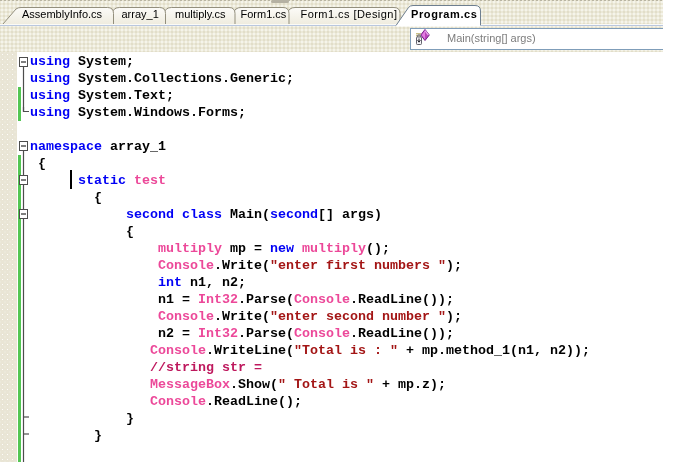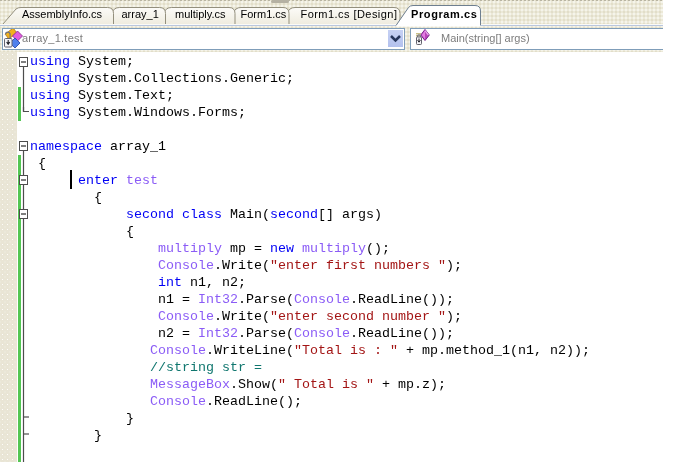--- a/index.html
+++ b/index.html
@@ -19,25 +19,25 @@
 #combo1{left:2px;width:401px;}
 #combo2{left:410px;width:292px;}
 .combotext{position:absolute;top:3px;font-size:11px;color:#7d7d7d;white-space:pre;}
 #dropbtn{position:absolute;right:1px;top:0.5px;width:15px;height:17.5px;
   background:linear-gradient(#c6d1f4,#b3c1ee);}
 #editor{position:absolute;left:0;top:52px;width:698px;height:410px;background:#fff;}
 #indmargin{position:absolute;left:0;top:0;width:17px;height:410px;}
 .greenbar{position:absolute;left:17.5px;width:3.5px;background:#53c653;}
 #code{position:absolute;left:30px;top:0.5px;margin:0;
   font-family:"Liberation Mono",monospace;font-size:13.333px;line-height:17px;
-  font-weight:normal;color:#000;}
+  font-weight:bold;color:#000;}
 #code .k{color:#0000f5;}
-#code .t{color:#8b5cf6;}
+#code .t{color:#ec4899;}
 #code .s{color:#a31515;}
-#code .c{color:#0f766e;}
+#code .c{color:#be185d;}
 #caret{position:absolute;left:70px;top:118px;width:2px;height:19px;background:#000;}
 </style>
 </head>
 <body>
 <div id="app">
 
   <svg id="tabs" width="698" height="27">
     <defs>
       <linearGradient id="tg" x1="0" y1="0" x2="0" y2="1">
         <stop offset="0" stop-color="#fcfbf8"></stop>
@@ -65,47 +65,31 @@
       <text x="22" y="17.7">AssemblyInfo.cs</text>
       <text x="121.5" y="17.7">array_1</text>
       <text x="175" y="17.7">multiply.cs</text>
       <text x="240.5" y="17.7">Form1.cs</text>
       <text x="300.5" y="17.7" letter-spacing="0.45">Form1.cs [Design]</text>
       <text x="411" y="18.4" font-weight="bold" letter-spacing="0.6">Program.cs</text>
     </g>
   </svg>
 
   <div id="comborow">
-    <div class="combo" id="combo1">
-      <svg width="26" height="20" style="position:absolute;left:1px;top:0px">
-        <rect x="2" y="1.5" width="10" height="6" rx="0.5" transform="rotate(-38 7 4.5)" fill="#f2b21c" stroke="#b9821a" stroke-width="0.9"></rect>
-        <path d="M 13.5 2 L 18.5 7 L 13.5 12 L 8.5 7 Z" fill="#e05ce0" stroke="#90308f" stroke-width="0.9"></path>
-        <path d="M 11 9 L 16 14 L 11 19 L 6 14 Z" fill="#4f80ec" stroke="#2a4cae" stroke-width="0.9"></path>
-        <path d="M 1.5 5.5 Q 1.5 3.2 3.8 3.2 Q 6.1 3.2 6.1 5.5 L 6.1 10" fill="none" stroke="#75757f" stroke-width="1.2"></path>
-        <rect x="0.5" y="9.5" width="7.5" height="8.5" rx="1" fill="#f4f4f7" stroke="#63636e" stroke-width="1"></rect>
-        <path d="M 4.2 11 L 4.2 14 M 2.6 13 L 4.2 15.2 L 5.8 13" fill="none" stroke="#26262e" stroke-width="1.1"></path>
-      </svg>
-      <div class="combotext" style="left:19px;letter-spacing:0.25px;">array_1.test</div>
-      <div id="dropbtn">
-        <svg width="15" height="18">
-          <path d="M 3 6 L 7.5 10.5 L 12 6" fill="none" stroke="#25355c" stroke-width="2.5"></path>
-        </svg>
-      </div>
-    </div>
     <div class="combo" id="combo2">
       <svg width="26" height="19" style="position:absolute;left:3.5px;top:0px">
         <path d="M 10 0.5 L 14.3 6 L 10 11.5 L 5.7 6 Z" fill="#b944b9" stroke="#731f8a" stroke-width="1"></path>
         <path d="M 10 1.6 L 6.8 6 L 10 10.4 Z" fill="#e07ce0"></path>
         <path d="M 10 1.6 L 13.4 6" stroke="#eba8eb" stroke-width="1.3"></path>
         <path d="M 1 4.8 L 6 4.8 M 1 6.8 L 5 6.8" stroke="#b3a455" stroke-width="1"></path>
         <path d="M 2.5 8 Q 2.5 5.8 4 5.8 Q 5.5 5.8 5.5 8" fill="none" stroke="#75757f" stroke-width="1.1"></path>
         <rect x="1.5" y="8" width="5" height="7.5" rx="0.8" fill="#f4f4f7" stroke="#63636e" stroke-width="1"></rect>
         <path d="M 4 9.5 L 4 12 M 2.6 11.2 L 4 13.2 L 5.4 11.2" fill="none" stroke="#26262e" stroke-width="1"></path>
       </svg>
-      <div class="combotext" style="left:30px;">Main(string[] args)</div>
+      <div class="combotext" style="left:36px;">Main(string[] args)</div>
     </div>
   </div>
 
   <div id="editor">
     <div id="indmargin" class="dither"></div>
     <div class="greenbar" style="top:35px;height:34px;"></div>
     <div class="greenbar" style="top:103px;height:307px;"></div>
     <svg width="32" height="410" style="position:absolute;left:0;top:0">
       <g stroke="#4d4d4d" stroke-width="1.2" fill="none">
         <line x1="23.5" y1="14" x2="23.5" y2="59.5"></line>
@@ -127,21 +111,21 @@
         <line x1="21" y1="162" x2="26" y2="162"></line>
       </g>
     </svg>
     <pre id="code"><span class="k">using</span> System;
 <span class="k">using</span> System.Collections.Generic;
 <span class="k">using</span> System.Text;
 <span class="k">using</span> System.Windows.Forms;
 
 <span class="k">namespace</span> array_1
  {
-      <span class="k">enter</span> <span class="t">test</span>
+      <span class="k">static</span> <span class="t">test</span>
         {
             <span class="k">second</span> <span class="k">class</span> Main(<span class="k">second</span>[] args)
             {
                 <span class="t">multiply</span> mp = <span class="k">new</span> <span class="t">multiply</span>();
                 <span class="t">Console</span>.Write(<span class="s">"enter first numbers "</span>);
                 <span class="k">int</span> n1, n2;
                 n1 = <span class="t">Int32</span>.Parse(<span class="t">Console</span>.ReadLine());
                 <span class="t">Console</span>.Write(<span class="s">"enter second number "</span>);
                 n2 = <span class="t">Int32</span>.Parse(<span class="t">Console</span>.ReadLine());
                <span class="t">Console</span>.WriteLine(<span class="s">"Total is : "</span> + mp.method_1(n1, n2));

